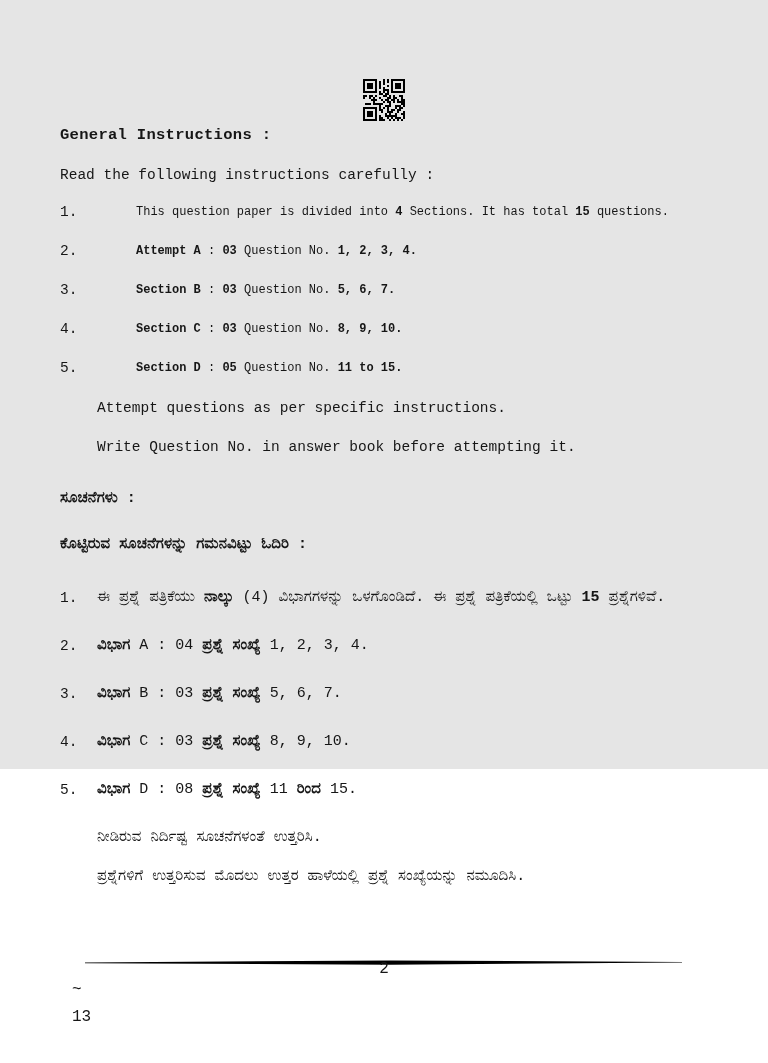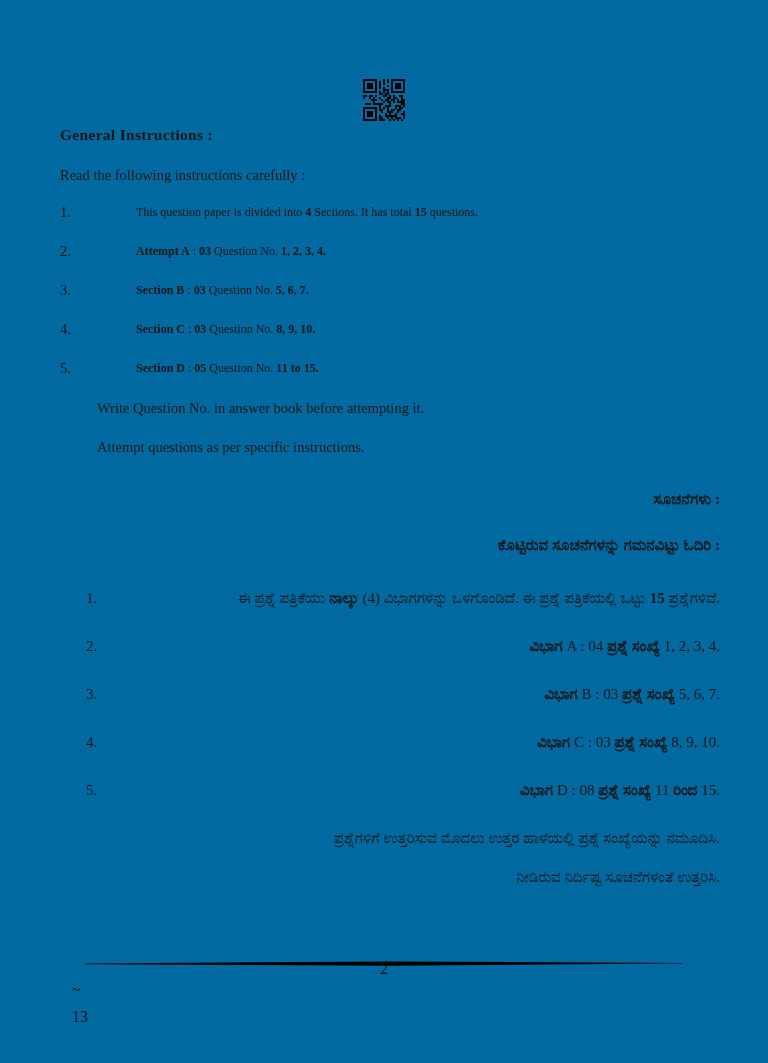--- a/index.html
+++ b/index.html
@@ -4,41 +4,41 @@
 <style>
   html, body { margin: 0; padding: 0; }
   body {
     width: 768px; height: 1063px;
     background: #ffffff;
     font-family: "Liberation Serif", "DejaVu Serif", serif;
     color: #161616;
     overflow: hidden;
     position: relative;
   }
-  .page { position: relative; width: 768px; height: 1063px; background: #0369a1; }
+  .page { position: relative; width: 768px; height: 769px; background: #e5e5e5; font-family: Liberation Mono, monospace; }
 
   .qr { position: absolute; left: 363px; top: 78px; width: 42px; height: 44px; }
 
   .content { position: absolute; left: 60px; top: 126px; width: 660px; }
 
   .h-eng {
     font-size: 15.5px; font-weight: bold; line-height: 18px;
     letter-spacing: 0.3px; margin: 0 0 22px 0;
   }
   .intro-eng { font-size: 14.5px; line-height: 18px; margin: 0 0 19px 0; }
 
   .row { display: flex; align-items: flex-start; margin-bottom: 21px; }
   .row .num { flex: 0 0 37px; font-size: 14.5px; line-height: 18px; }
   .row .body { flex: 1 1 auto; font-size: 12px; line-height: 18px; margin-left: 39px; }
   .b { font-weight: bold; }
 
   .notes-eng { margin: 22px 0 0 37px; }
   .note-line { font-size: 14.5px; line-height: 18px; margin-bottom: 21px; }
 
-  .kn-block { margin-top: 33px; text-align: right; }
+  .kn-block { margin-top: 33px; }
   .h-kn {
     font-size: 15px; font-weight: bold; line-height: 20px;
     margin: 0 0 24px 0;
   }
   .intro-kn { font-size: 15px; font-weight: bold; line-height: 24px; margin: 0 0 28px 0; }
 
   .row-kn { display: flex; align-items: flex-start; margin-bottom: 22px; }
   .row-kn .num { flex: 0 0 37px; font-size: 14.5px; line-height: 26px; }
   .row-kn .body { flex: 1 1 auto; font-size: 15px; line-height: 26px; }
 
@@ -308,22 +308,22 @@
           <span class="num">4.</span>
           <span class="body"><span class="b">Section C</span><span> : </span><span class="b">03</span><span> Question No. </span><span class="b">8, 9, 10.</span></span>
         </div>
         <div class="row">
           <span class="num">5.</span>
           <span class="body"><span class="b">Section D</span><span> : </span><span class="b">05</span><span> Question No. </span><span class="b">11 to 15.</span></span>
         </div>
       </div>
 
     <div class="notes-eng" id="eng-notes">
+        <div class="note-line">Attempt questions as per specific instructions.</div>
         <div class="note-line">Write Question No. in answer book before attempting it.</div>
-        <div class="note-line">Attempt questions as per specific instructions.</div>
       </div>
 
     <div class="kn-block" lang="kn">
       <div class="h-kn">ಸೂಚನೆಗಳು :</div>
       <div class="intro-kn">ಕೊಟ್ಟಿರುವ ಸೂಚನೆಗಳನ್ನು ಗಮನವಿಟ್ಟು ಓದಿರಿ :</div>
       <div id="kn-list">
           <div class="row-kn">
             <span class="num">1.</span>
             <span class="body"><span>ಈ ಪ್ರಶ್ನೆ ಪತ್ರಿಕೆಯು </span><span class="b">ನಾಲ್ಕು</span><span> (4) ವಿಭಾಗಗಳನ್ನು ಒಳಗೊಂಡಿದೆ. ಈ ಪ್ರಶ್ನೆ ಪತ್ರಿಕೆಯಲ್ಲಿ ಒಟ್ಟು </span><span class="b">15</span><span> ಪ್ರಶ್ನೆಗಳಿವೆ.</span></span>
           </div>
@@ -338,22 +338,22 @@
           <div class="row-kn">
             <span class="num">4.</span>
             <span class="body"><span class="b">ವಿಭಾಗ</span><span> C : 03 </span><span class="b">ಪ್ರಶ್ನೆ ಸಂಖ್ಯೆ</span><span> 8, 9, 10.</span></span>
           </div>
           <div class="row-kn">
             <span class="num">5.</span>
             <span class="body"><span class="b">ವಿಭಾಗ</span><span> D : 08 </span><span class="b">ಪ್ರಶ್ನೆ ಸಂಖ್ಯೆ</span><span> 11 </span><span class="b">ರಿಂದ</span><span> 15.</span></span>
           </div>
         </div>
       <div class="notes-kn" id="kn-notes">
+          <div class="note-line-kn">ನೀಡಿರುವ ನಿರ್ದಿಷ್ಟ ಸೂಚನೆಗಳಂತೆ ಉತ್ತರಿಸಿ.</div>
           <div class="note-line-kn">ಪ್ರಶ್ನೆಗಳಿಗೆ ಉತ್ತರಿಸುವ ಮೊದಲು ಉತ್ತರ ಹಾಳೆಯಲ್ಲಿ ಪ್ರಶ್ನೆ ಸಂಖ್ಯೆಯನ್ನು ನಮೂದಿಸಿ.</div>
-          <div class="note-line-kn">ನೀಡಿರುವ ನಿರ್ದಿಷ್ಟ ಸೂಚನೆಗಳಂತೆ ಉತ್ತರಿಸಿ.</div>
         </div>
     </div>
 
   </div>
 
   <div class="footer-rule">
     <svg width="598" height="6" viewBox="0 0 598 6" xmlns="http://www.w3.org/2000/svg">
       <polygon points="0,2.4 305,0.4 597,2.0 597,2.5 305,4.7 0,3.3" fill="#000000"></polygon>
     </svg>
   </div>

